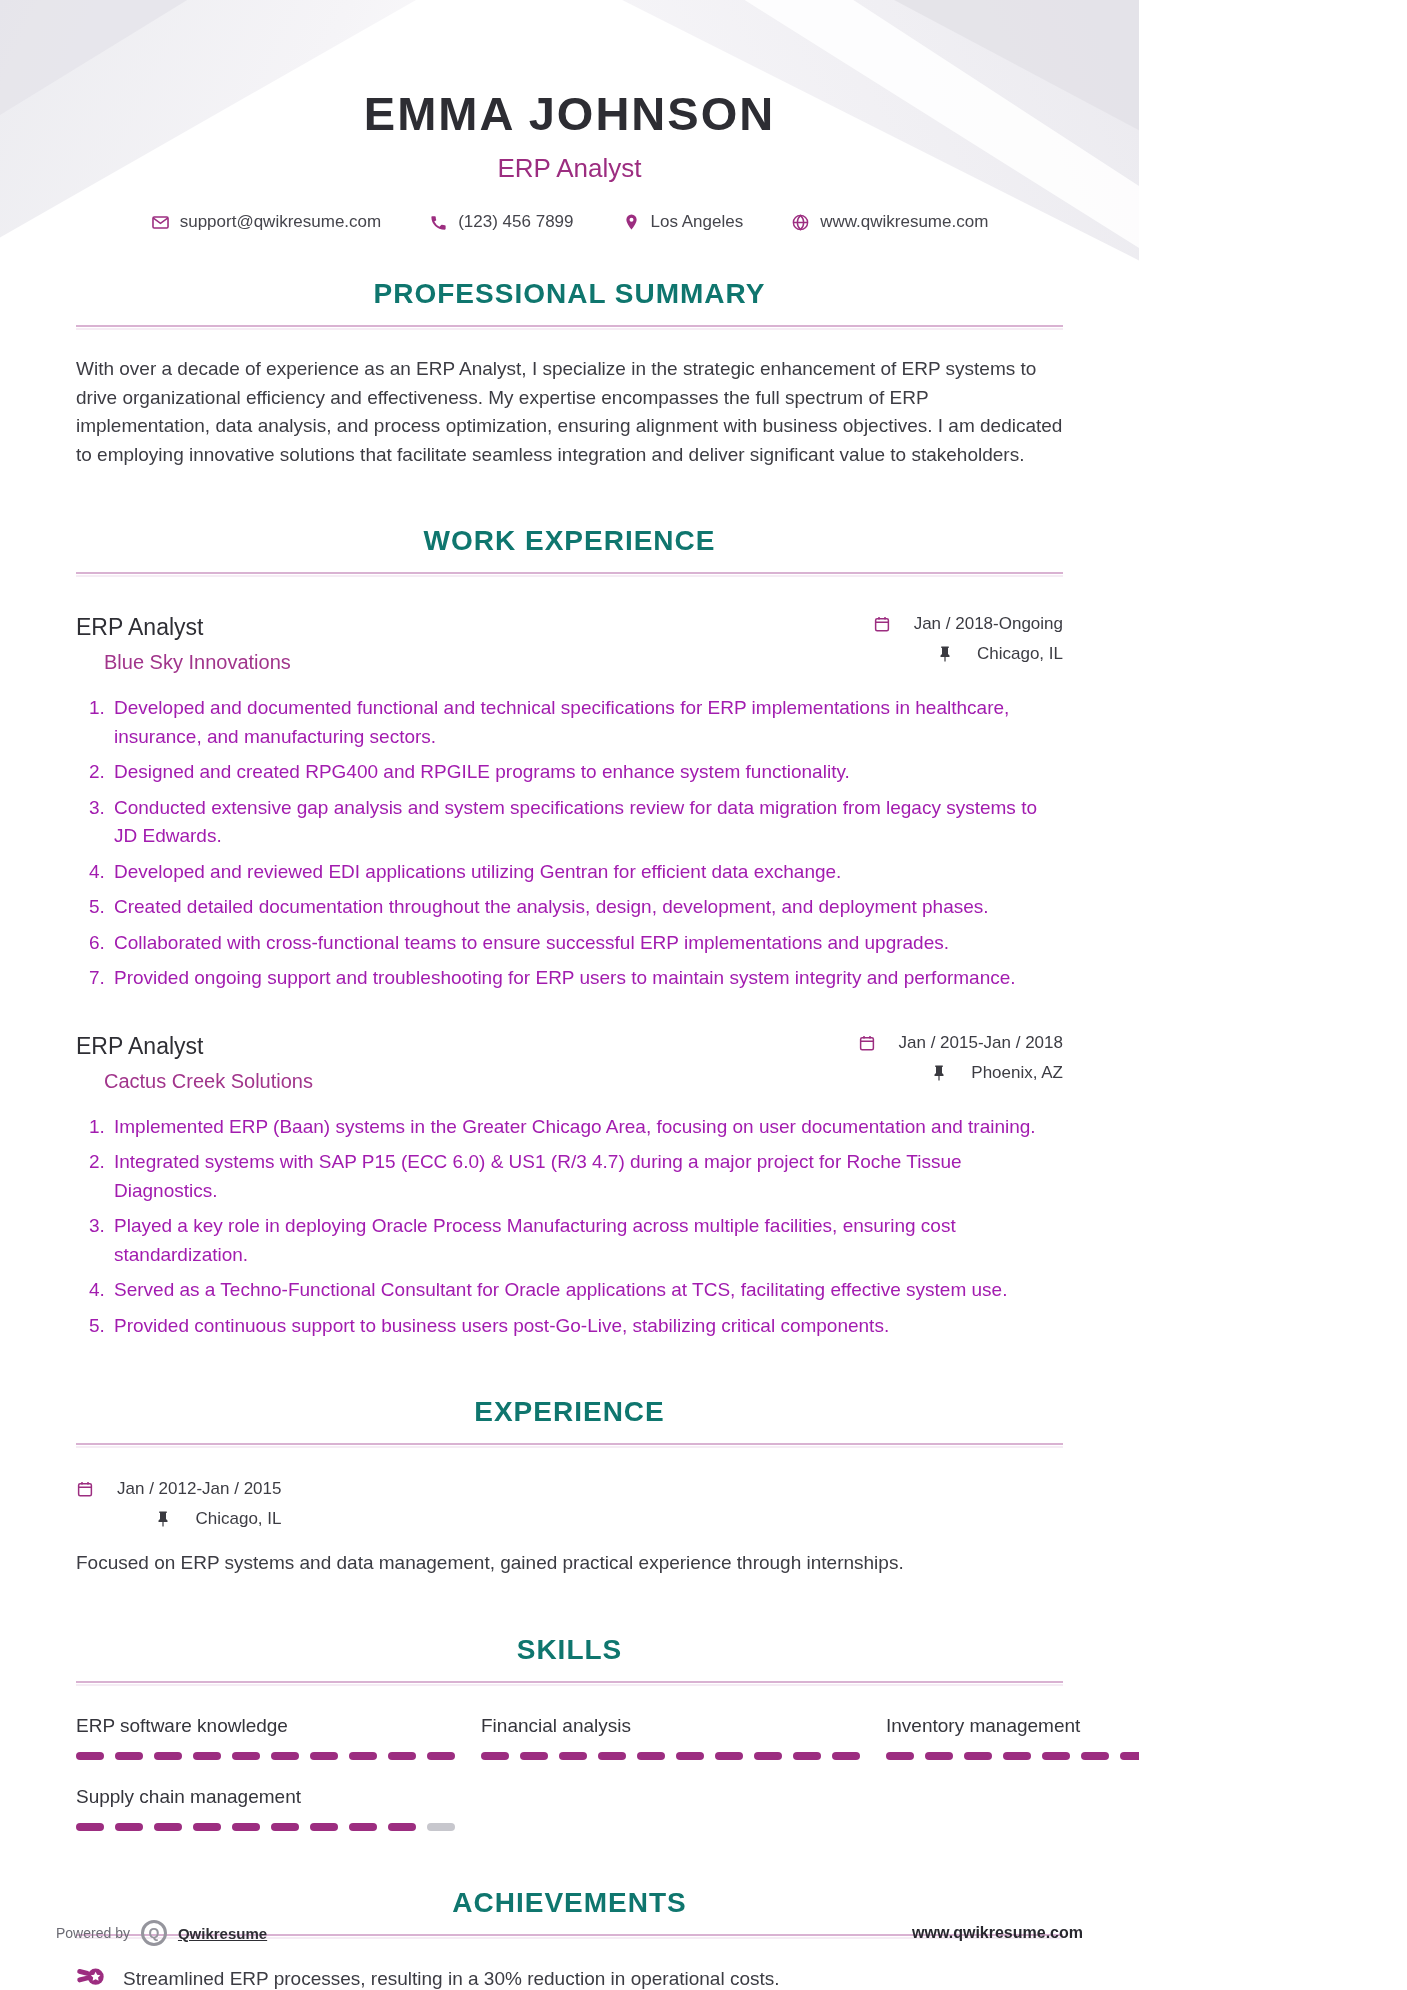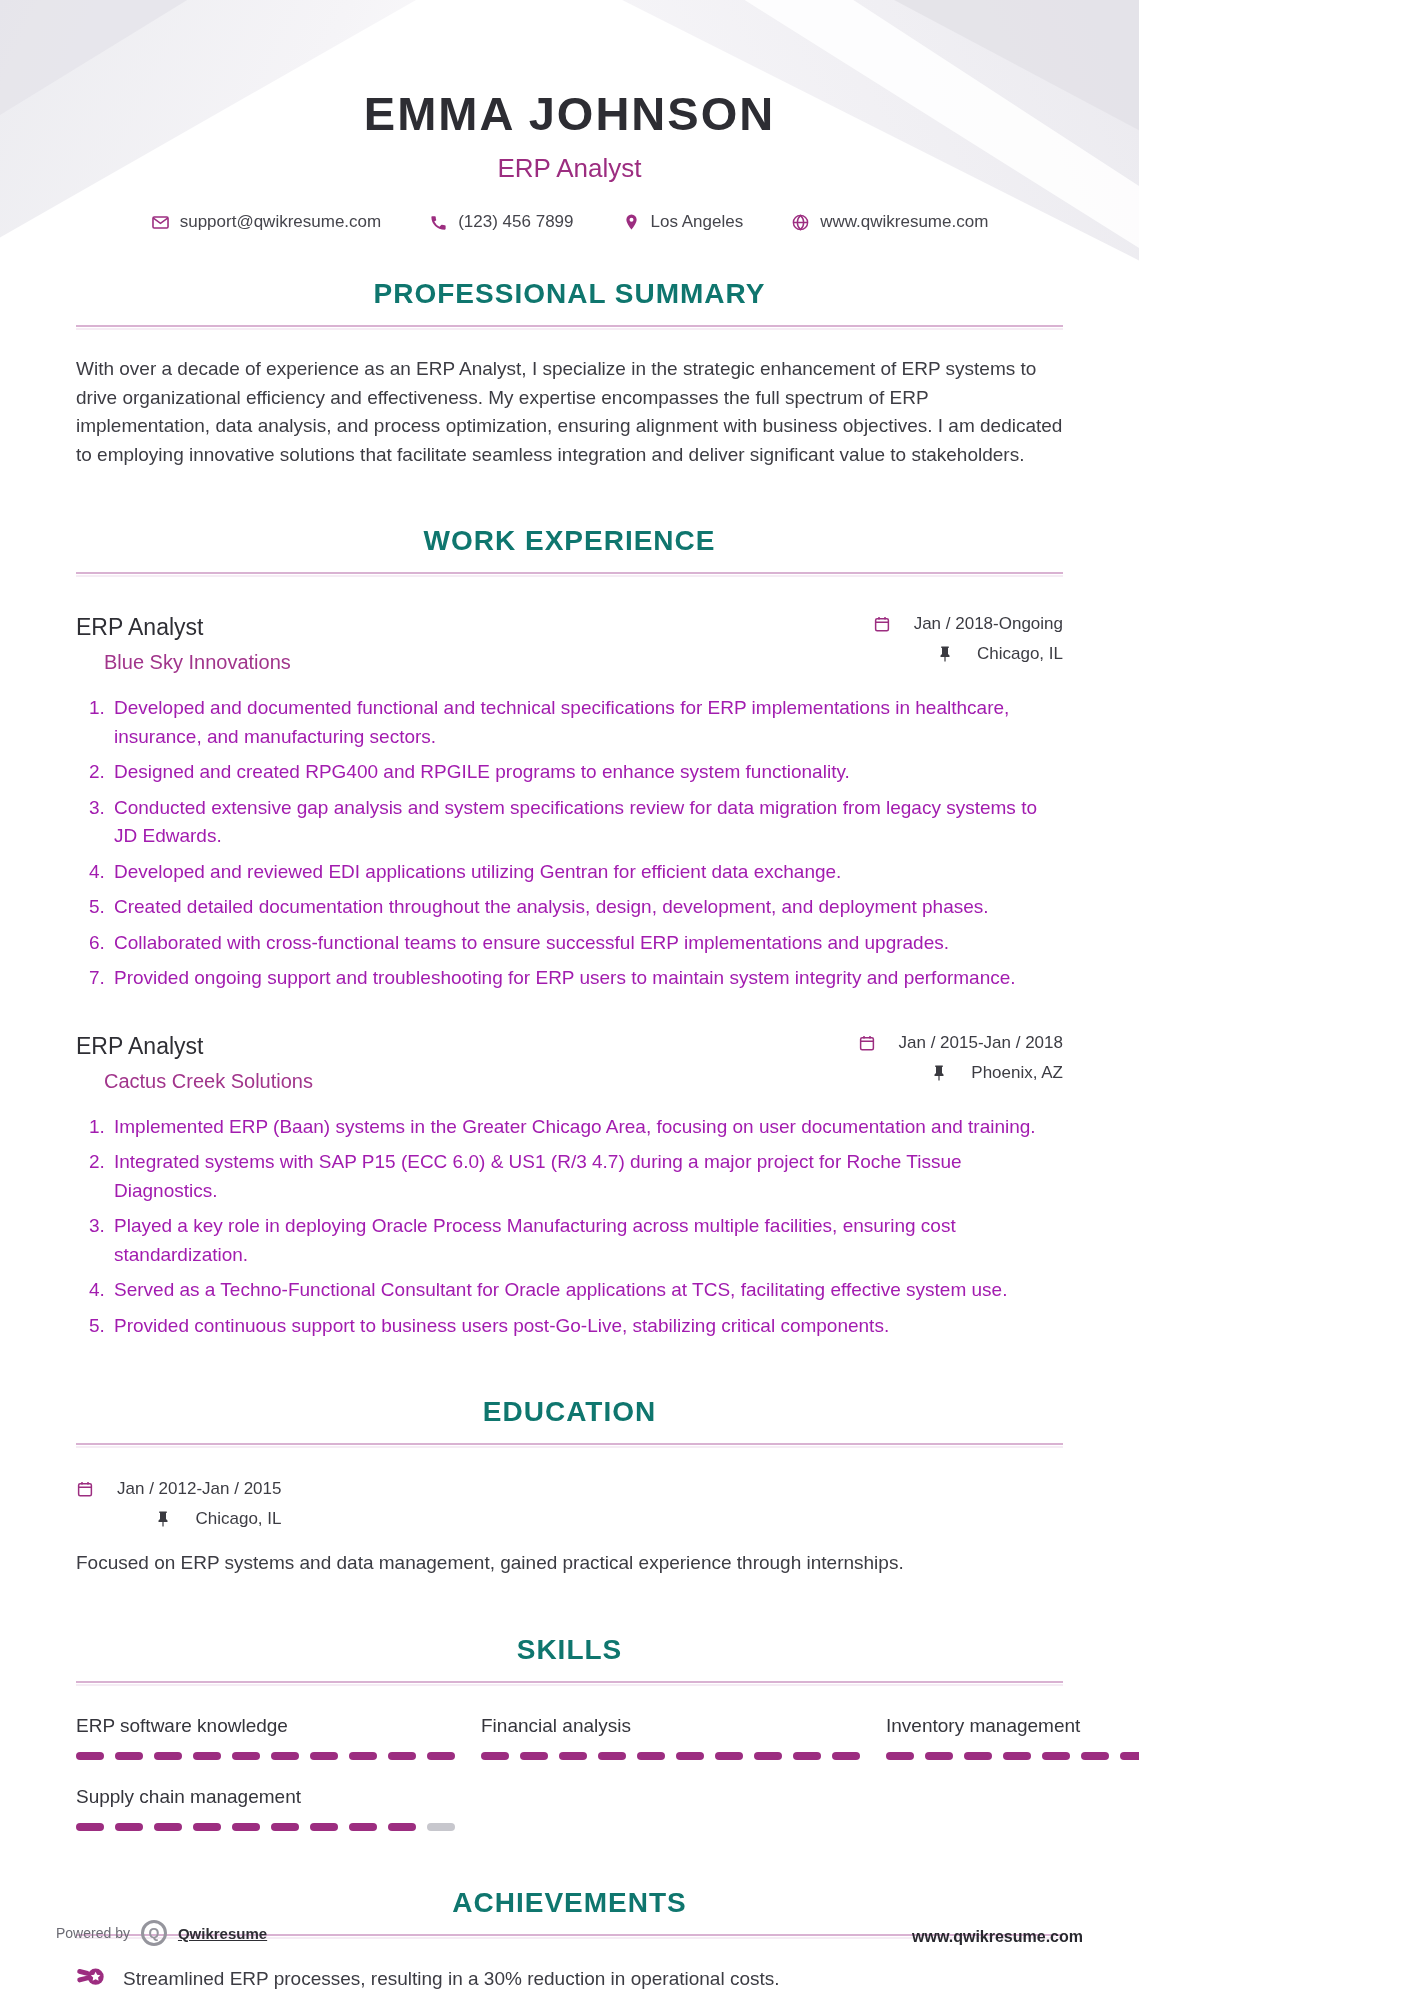--- a/index.html
+++ b/index.html
@@ -50,21 +50,21 @@
 
   .skills-grid { margin-top:32px; display:grid; grid-template-columns:repeat(3,1fr); column-gap:46px; row-gap:32px;gap:26px; }
   .skill-name { font-size:19px; color:#35353c; }
   .skill-bar { margin-top:15px; display:flex; gap:11px; }
   .dash { width:28px; height:8px; border-radius:4px; background:#c7c7cd; flex:none; }
   .dash.on { background:#9c2d80; }
 
   .ach { display:flex; align-items:center; gap:17px; margin-top:28px; font-size:19px; color:#3c3c43; }
   .ach svg { width:30px; height:30px; flex:none; }
 
-  footer { position:absolute; left:56px; right:56px; bottom:44px; display:flex; justify-content:space-between; align-items:flex-end; }
+  footer { position:absolute; left:56px; right:56px; bottom:44px; display:flex; justify-content:space-between; align-items:center; }
   .f-left { display:flex; align-items:center; gap:11px; font-size:14px; color:#6b6b73; }
   .qlogo { width:26px; height:26px; border:3px solid #95959d; border-radius:50%; display:flex; align-items:center; justify-content:center; font-size:14px; font-weight:700; color:#95959d; }
   .brand { font-size:15px; font-weight:700; color:#2e2e34; text-decoration:underline; cursor:pointer; }
   .f-right { font-size:16px; font-weight:700; color:#28282e; cursor:pointer; }
 </style>
 </head>
 <body>
 
 <div class="page">
 
@@ -182,21 +182,21 @@
           <li>Implemented ERP (Baan) systems in the Greater Chicago Area, focusing on user documentation and training.</li>
           <li>Integrated systems with SAP P15 (ECC 6.0) &amp; US1 (R/3 4.7) during a major project for Roche Tissue Diagnostics.</li>
           <li>Played a key role in deploying Oracle Process Manufacturing across multiple facilities, ensuring cost standardization.</li>
           <li>Served as a Techno-Functional Consultant for Oracle applications at TCS, facilitating effective system use.</li>
           <li>Provided continuous support to business users post-Go-Live, stabilizing critical components.</li>
         </ol>
       </div>
     </section>
 
     <section>
-      <h2 class="sec-h">EDUCATION</h2>
+      <h2 class="sec-h">EXPERIENCE</h2>
       <div class="rule"></div>
       <div class="job edu-block">
         <div class="job-head">
           <div class="job-right">
             <div class="meta">
               <svg viewBox="0 0 24 24" fill="none" stroke="#9c2d80" stroke-width="2">
                   <rect x="3.5" y="5" width="17" height="16" rx="2"></rect>
                   <path d="M3.5 9.5h17M8 2.5V6M16 2.5V6"></path>
                 </svg>
               <span>Jan / 2012-Jan / 2015</span>

